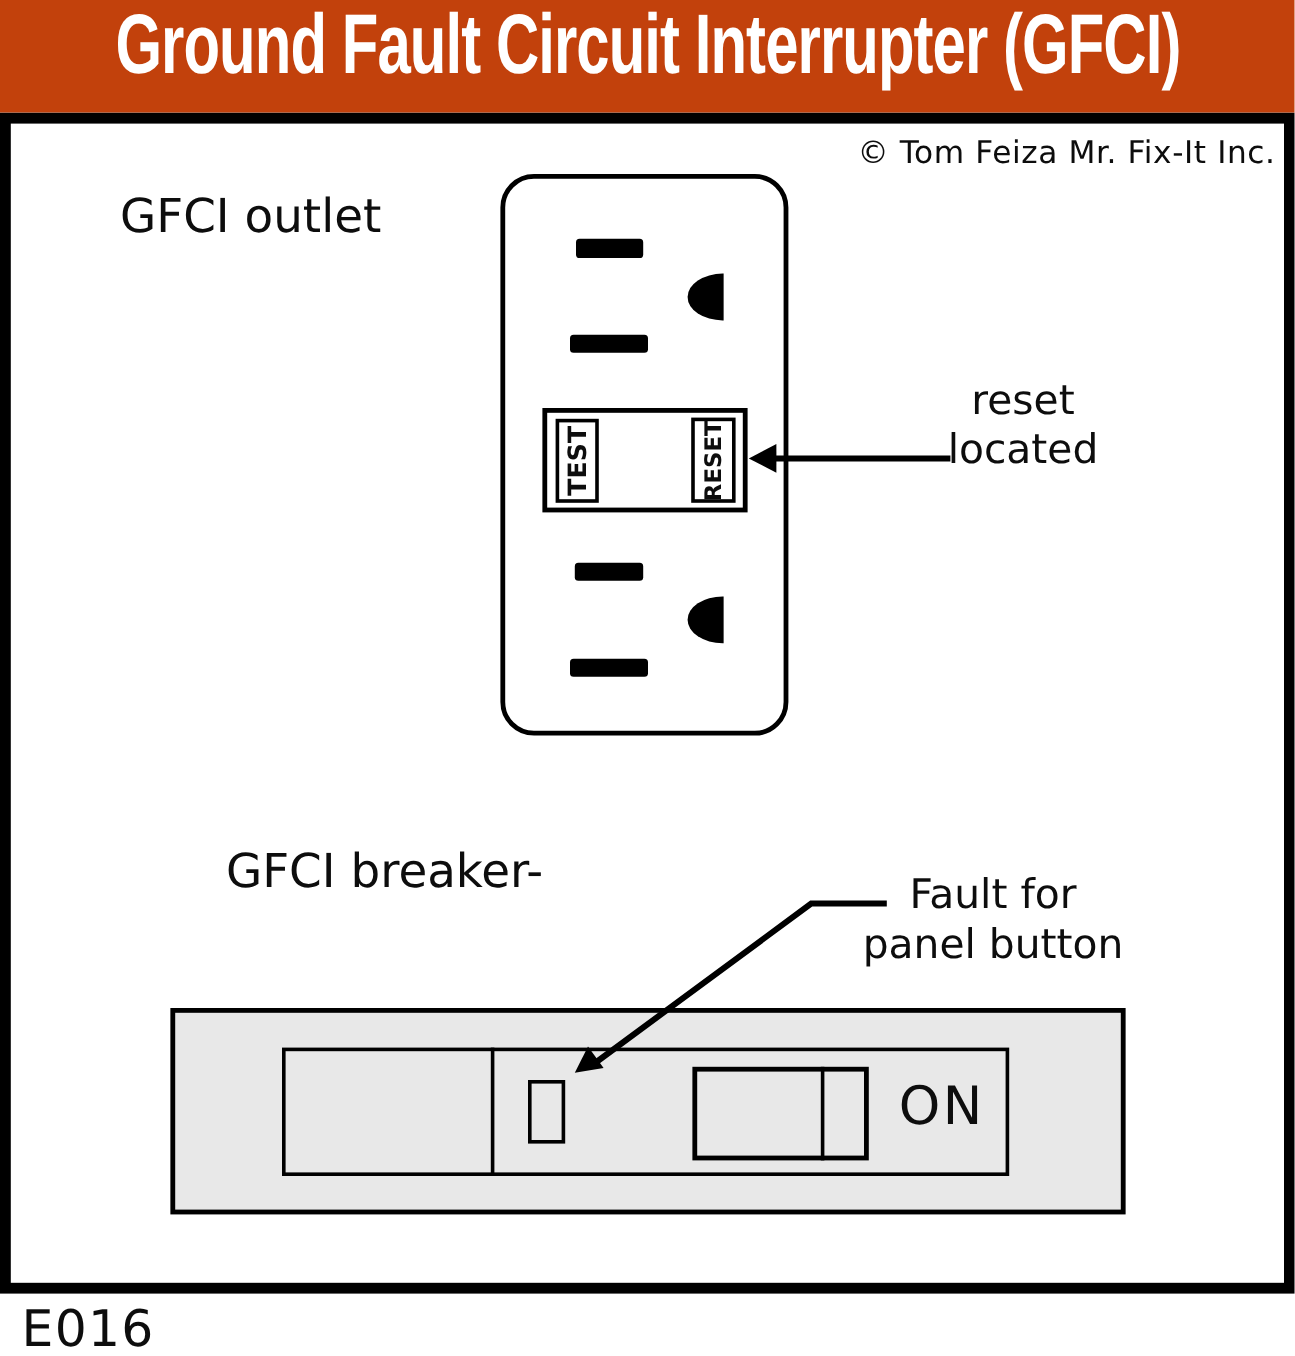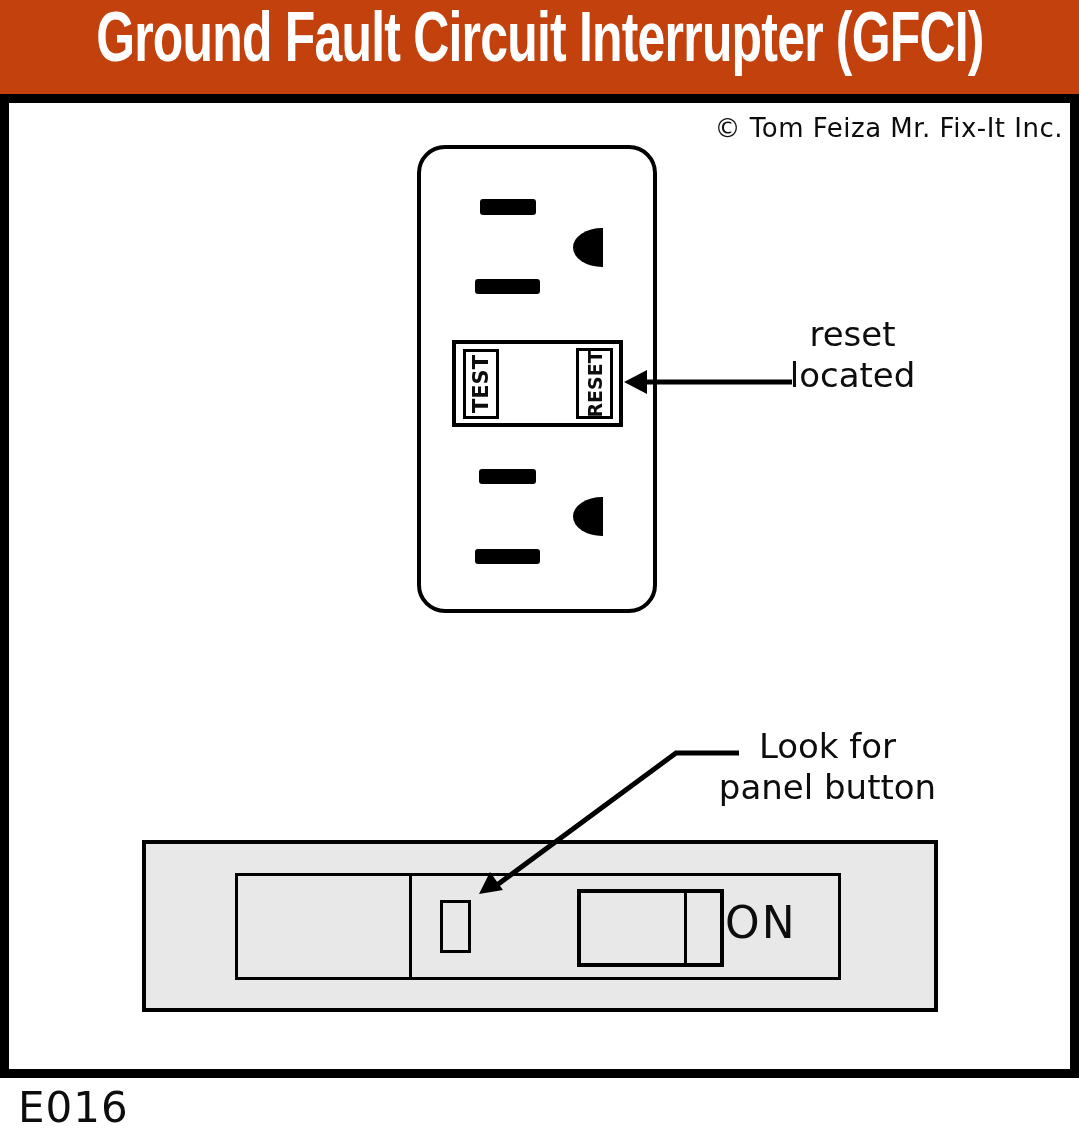--- a/index.html
+++ b/index.html
@@ -89,38 +89,39 @@
     border:3px solid #000; box-sizing:border-box;
   }
   #breaker-switch {
     position:absolute; left:577px; top:889px; width:147px; height:78px;
     border:4px solid #000; box-sizing:border-box;
   }
   #breaker-switch-divider {
     position:absolute; left:684px; top:889px; width:3px; height:78px; background:#000;
   }
   #switch-state {
-    position:absolute; left:725px; top:897px; font-size:44px; letter-spacing:2px;
+    position:absolute; left:749px; top:897px; font-size:44px; letter-spacing:2px;
   }
   
   #arrows { position:absolute; left:0; top:0; width:1079px; height:1130px; pointer-events:none; }
 </style>
 </head>
 <body>
 
 <div id="page">
 
   <div id="title-bar">
     <span class="title-text">Ground Fault Circuit Interrupter (GFCI)</span>
   </div>
 
   <div id="frame"></div>
 
   <div id="copyright" class="hand">© Tom Feiza Mr. Fix-It Inc.</div>
 
+  <div id="outlet-label" class="hand">GFCI outlet</div>
 
   <div id="outlet-body"></div>
   <div id="slot-top-1" class="slot"></div>
   <div id="slot-top-2" class="slot"></div>
   <div id="ground-top" class="ground-hole"></div>
   <div id="button-panel"></div>
   <div id="test-button" class="face-button">
     <span class="vlabel">TEST</span>
   </div>
   <div id="reset-button" class="face-button">
@@ -129,24 +130,25 @@
   <div id="slot-bottom-1" class="slot"></div>
   <div id="slot-bottom-2" class="slot"></div>
   <div id="ground-bottom" class="ground-hole"></div>
 
   <div id="callout-test-reset" class="hand">
     <div>reset</div>
     <div>located</div>
   </div>
 
   <div id="breaker-label" class="hand">
+    <div>GFCI breaker-</div>
   </div>
 
   <div id="callout-look" class="hand">
-    <div>Look for</div>
+    <div>Fault for</div>
     <div>panel button</div>
   </div>
 
   <div id="breaker-panel"></div>
   <div id="breaker-inner"></div>
   <div id="breaker-divider"></div>
   <div id="breaker-test-button"></div>
   <div id="breaker-switch"></div>
   <div id="breaker-switch-divider"></div>
   <div id="switch-state" class="hand">ON</div>

